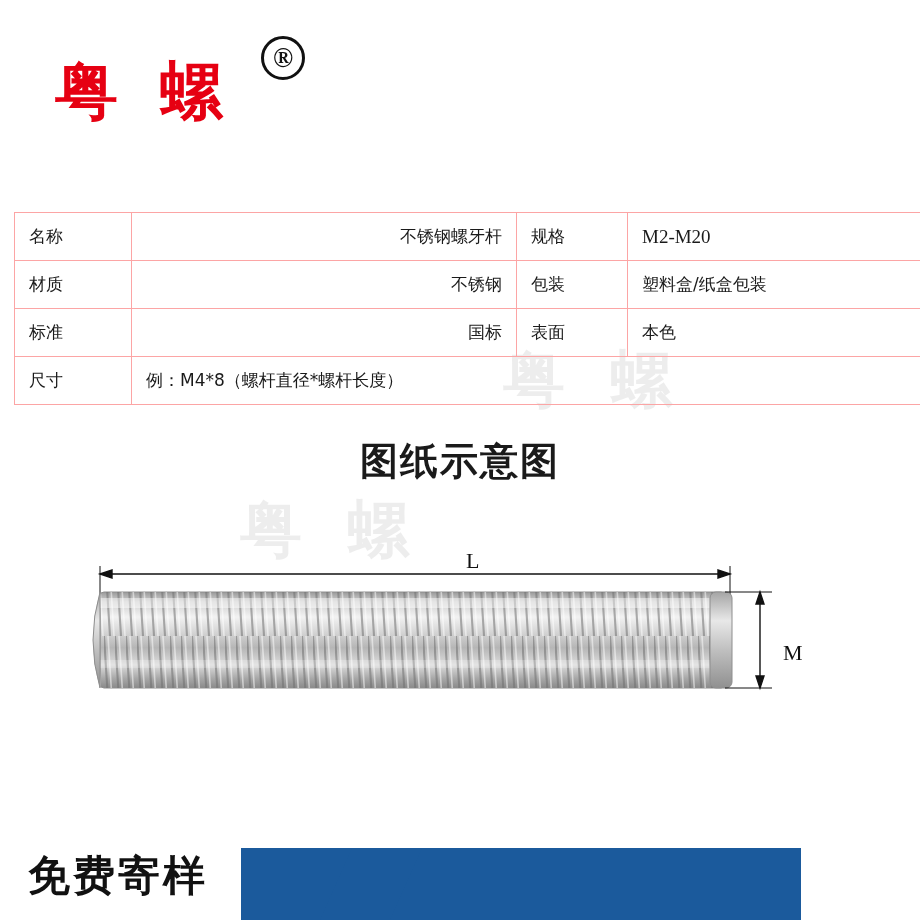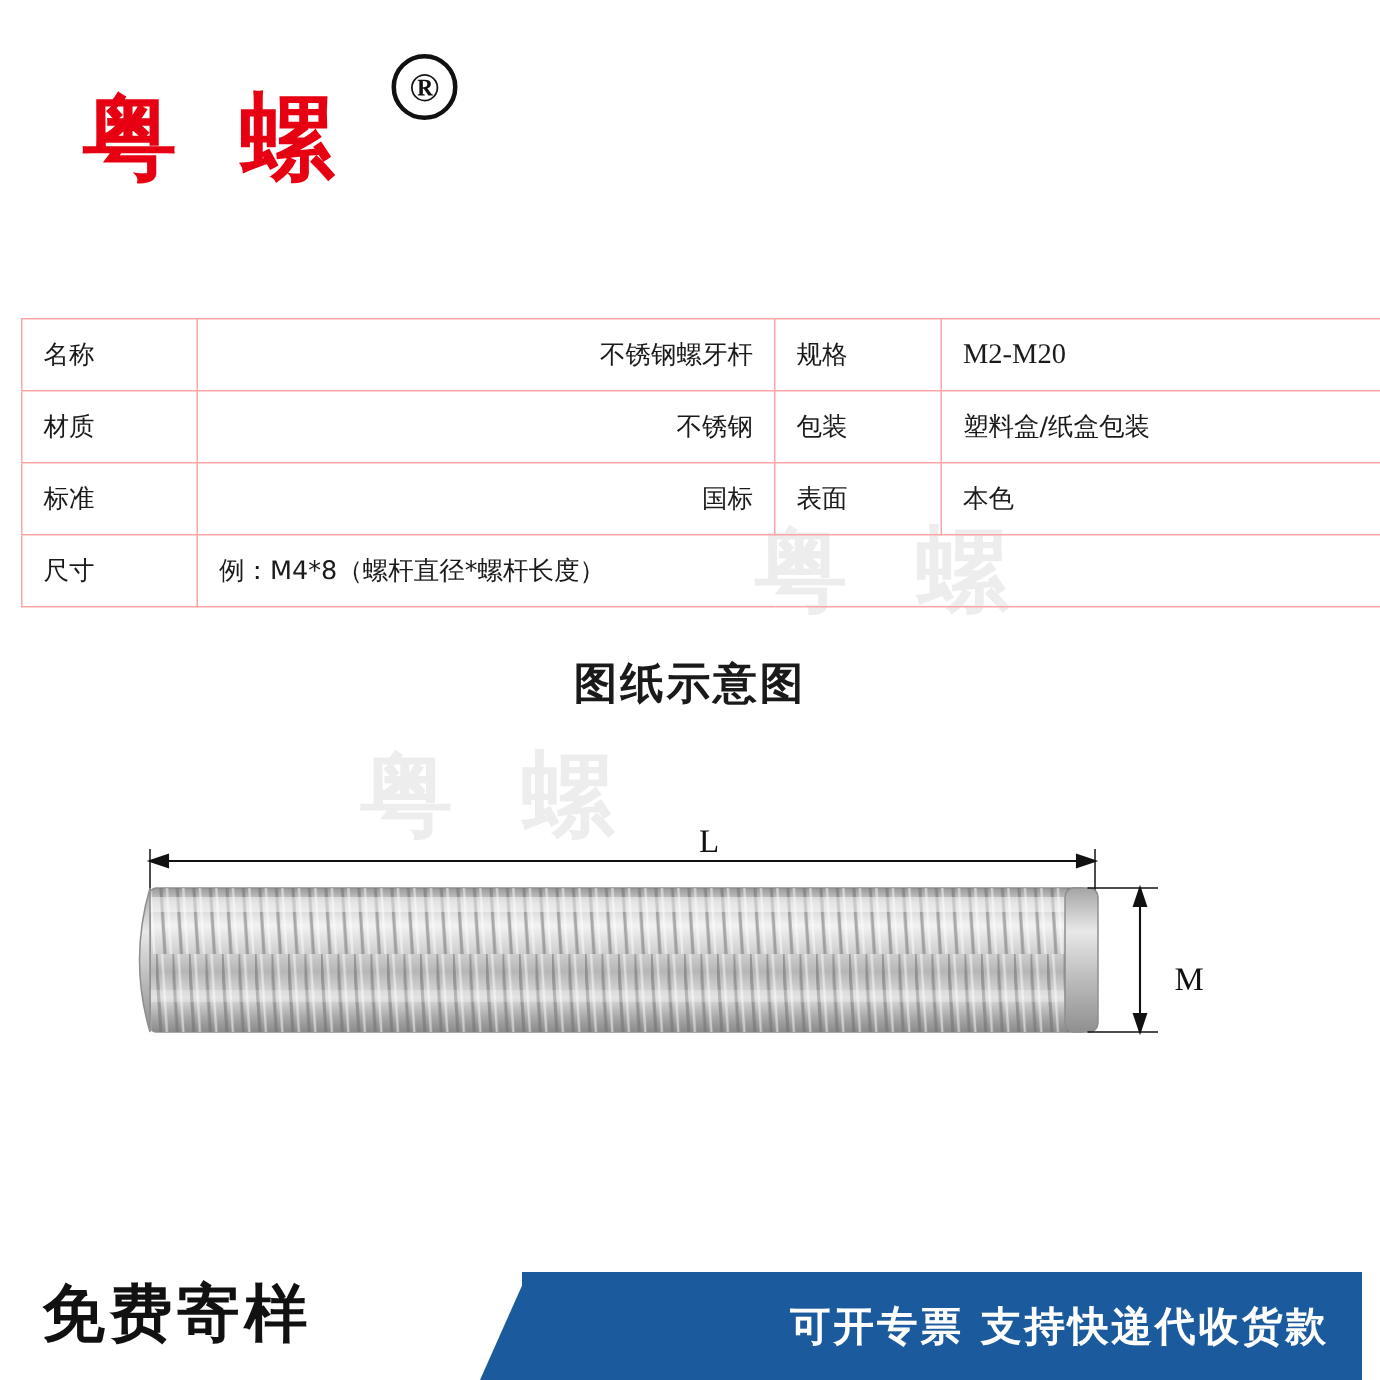--- a/index.html
+++ b/index.html
@@ -94,21 +94,21 @@
   .wm1 { left: 503px; top: 338px; font-size: 62px; }
   .wm2 { left: 240px; top: 488px; font-size: 62px; }
 
   
   .diagram-title {
     position: absolute;
     left: 0;
     right: 0;
     top: 436px;
     text-align: center;
-    font-size: 29px;
+    font-size: 38px;
     font-weight: bold;
     color: #1a1a1a;
     font-family: "DejaVu Sans", sans-serif;
     letter-spacing: 2px;
   }
 
   
   .drawing {
     position: absolute;
     left: 60px;
@@ -131,21 +131,21 @@
     font-size: 22px;
     font-family: "Liberation Serif", serif;
     color: #111;
   }
 
   
   .banner {
     position: absolute;
     left: 0;
     bottom: 0;
-    width: 908px;
+    width: 801px;
     height: 92px;
   }
   .banner-blue {
     position: absolute;
     right: 0;
     bottom: 0;
     width: 560px;
     height: 72px;
     background: #1b5a9c;
   }
@@ -275,14 +275,13 @@
       <polygon points="700,52 696,64 704,64"></polygon>
       <polygon points="700,148 696,136 704,136"></polygon>
     </g>
   </svg>
 </div>
 
 <div class="banner">
   <div class="banner-blue"></div>
   <div class="banner-blue-slant"></div>
   <div class="banner-black-text">免费寄样</div>
-  <div class="banner-blue-text">可开专票 支持快递代收货款</div>
 </div>
 
 </body></html>

